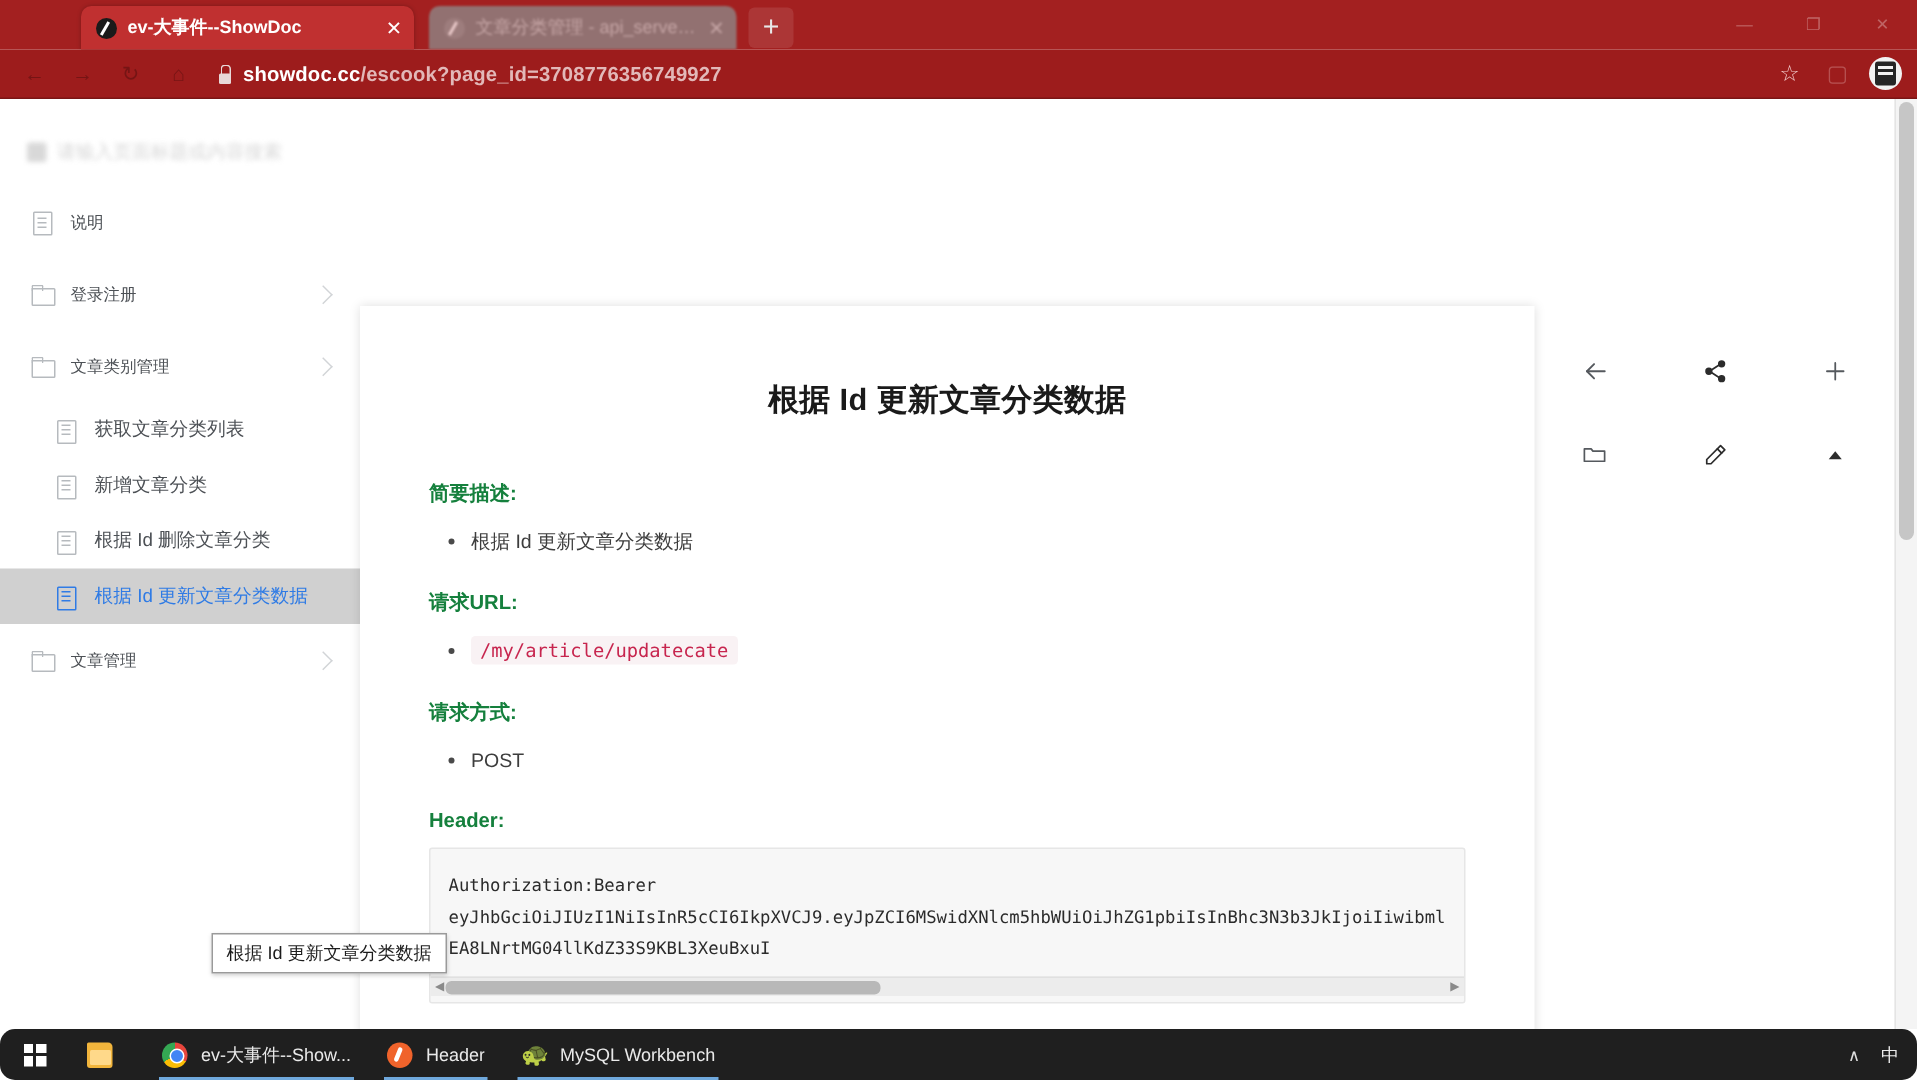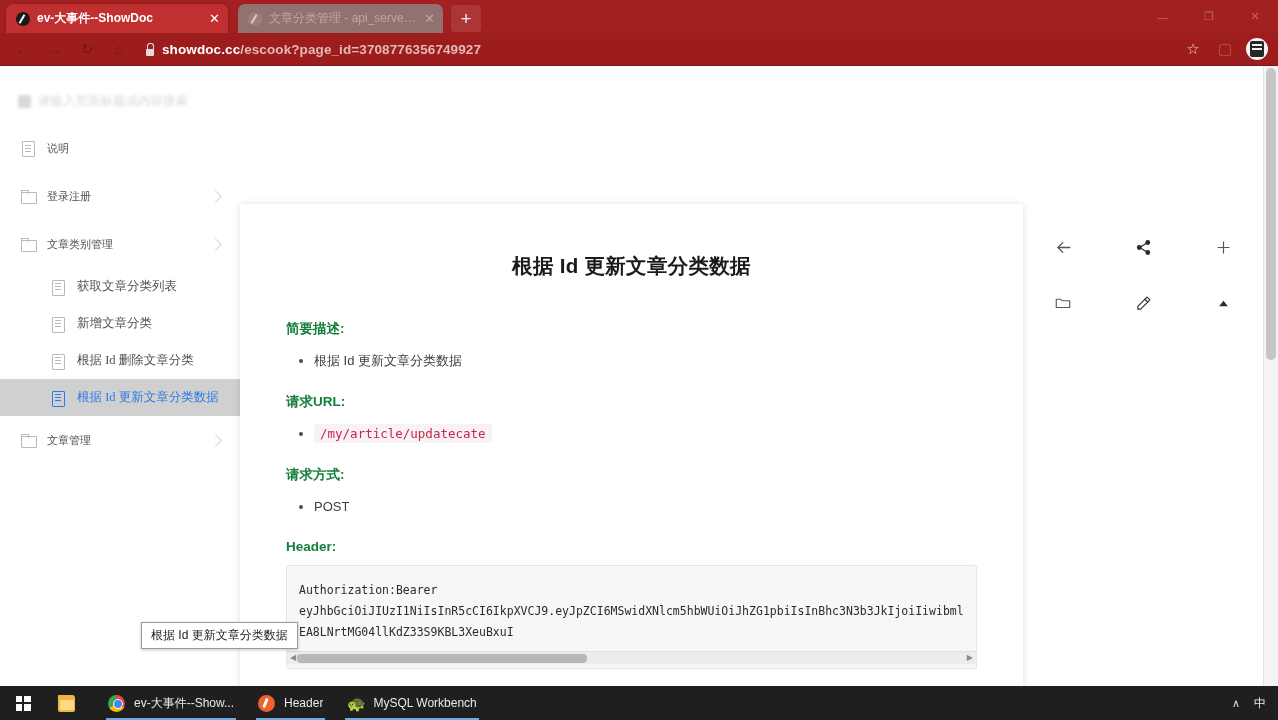--- a/index.html
+++ b/index.html
@@ -24,20 +24,21 @@
     align-items: flex-end;
     padding-left: 6px;
   }
   .tab {
     height: 29px;
     display: flex; align-items: center;
     border-radius: 7px 7px 0 0;
     padding: 0 8px 0 10px;
     font-size: 12px;
     position: relative;
+    margin-left: 48px;
   }
   .tab.active {
     background: #c03030;
     width: 222px;
     color: #ffffff;
     font-weight: bold;
     box-shadow: 0 0 3px rgba(0,0,0,.25);
   }
   .tab.inactive {
     background: #8d8d8d;
@@ -227,21 +228,21 @@
   }
   .sb-item {
     display: flex; align-items: center;
     height: 48px;
     padding-left: 20px;
     padding-right: 14px;
     font-size: 11px;
     color: #4d5156;
     position: relative;
   }
-  .sb-item.child { padding-left: 50px; height: 37px; font-size: 12.5px; font-family: Liberation Serif, serif; }
+  .sb-item.child { padding-left: 36px; height: 37px; font-size: 12.5px; }
   .sb-item.selected {
     background: #d0d0d0;
     color: #2f7be5;
   }
   .sb-ico {
     width: 16px; height: 16px;
     margin-right: 11px;
     flex: 0 0 auto;
     position: relative;
     opacity: .62;
@@ -402,20 +403,21 @@
   }
 
   
   .taskbar {
     position: absolute; left: 0; bottom: 0;
     width: 1278px; height: 34px;
     background: #1f1f1f;
     display: flex; align-items: center;
     color: #eaeaea;
     font-size: 12px;
+    border-radius: 10px;
   }
   .tb-start {
     width: 46px; height: 34px;
     display: flex; align-items: center; justify-content: center;
   }
   .win-logo {
     width: 15px; height: 15px;
     display: grid;
     grid-template-columns: 1fr 1fr;
     grid-template-rows: 1fr 1fr;

